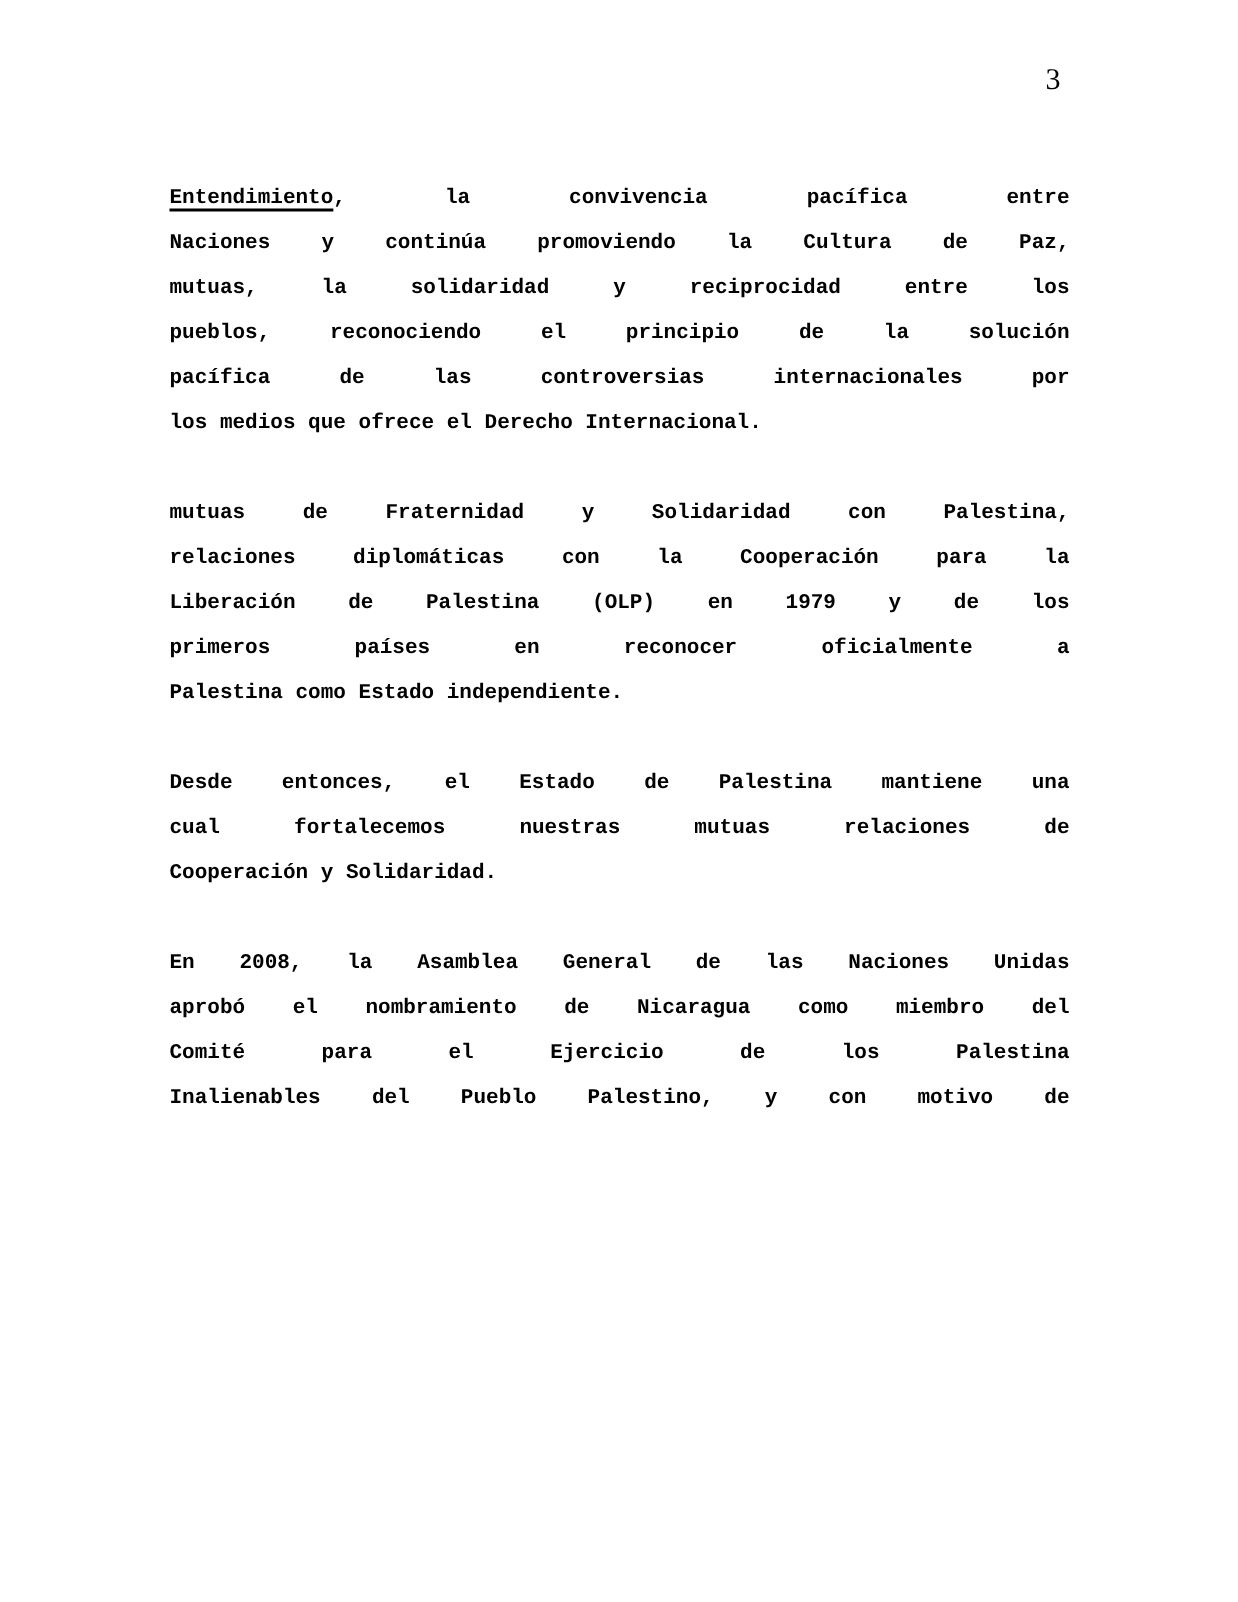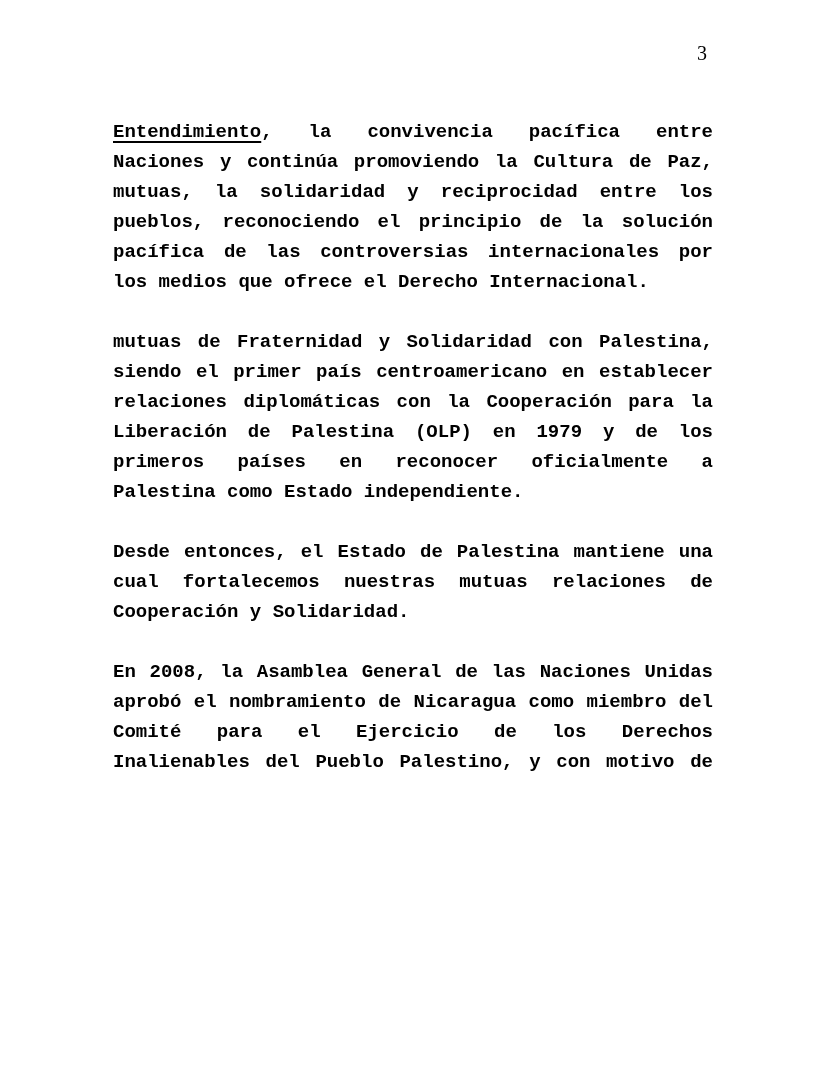--- a/index.html
+++ b/index.html
@@ -24,21 +24,21 @@
     font-size: 20px;
     color: #000000;
   }
   .text-block {
     position: absolute;
     left: 113px;
     top: 117px;
     width: 600px;
     font-family: "Liberation Mono", "DejaVu Sans Mono", monospace;
     font-weight: 700;
-    font-size: 19px;
+    font-size: 14px;
     line-height: 30px;
     color: #000000;
   }
   .paragraph {
     margin: 0 0 30px 0;
   }
   .line {
     height: 30px;
     white-space: normal;
     text-align: justify;
@@ -63,31 +63,30 @@
       <div class="paragraph">
         <div class="line"><span class="seg-underline">Entendimiento</span><span class="">, la convivencia pacífica entre</span></div>
         <div class="line"><span class="">Naciones y continúa promoviendo la Cultura de Paz,</span></div>
         <div class="line"><span class="">mutuas, la solidaridad y reciprocidad entre los</span></div>
         <div class="line"><span class="">pueblos, reconociendo el principio de la solución</span></div>
         <div class="line"><span class="">pacífica de las controversias internacionales por</span></div>
         <div class="line last-left"><span class="">los medios que ofrece el Derecho Internacional.</span></div>
       </div>
       <div class="paragraph">
         <div class="line"><span class="">mutuas de Fraternidad y Solidaridad con Palestina,</span></div>
-        <div class="line"><span class="">siendo el primer país centroamericano en establecer</span></div>
         <div class="line"><span class="">relaciones diplomáticas con la Cooperación para la</span></div>
         <div class="line"><span class="">Liberación de Palestina (OLP) en 1979 y de los</span></div>
         <div class="line"><span class="">primeros países en reconocer oficialmente a</span></div>
         <div class="line last-left"><span class="">Palestina como Estado independiente.</span></div>
       </div>
       <div class="paragraph">
         <div class="line"><span class="">Desde entonces, el Estado de Palestina mantiene una</span></div>
         <div class="line"><span class="">cual fortalecemos nuestras mutuas relaciones de</span></div>
         <div class="line last-left"><span class="">Cooperación y Solidaridad.</span></div>
       </div>
       <div class="paragraph">
         <div class="line"><span class="">En 2008, la Asamblea General de las Naciones Unidas</span></div>
         <div class="line"><span class="">aprobó el nombramiento de Nicaragua como miembro del</span></div>
-        <div class="line"><span class="">Comité para el Ejercicio de los Derechos</span></div>
+        <div class="line"><span class="">Comité para el Ejercicio de los Palestina</span></div>
         <div class="line"><span class="">Inalienables del Pueblo Palestino, y con motivo de</span></div>
       </div>
     </div>
 </div>
 
 </body></html>

